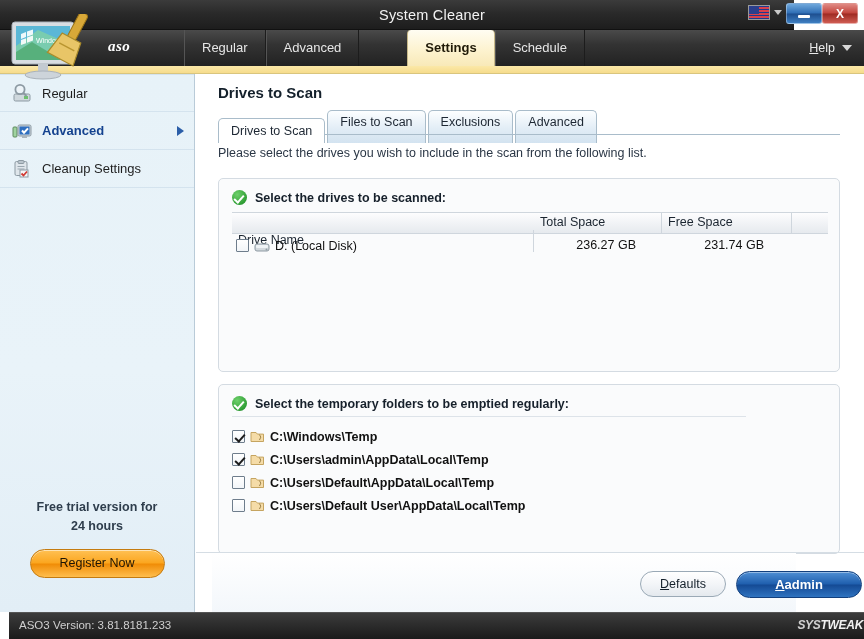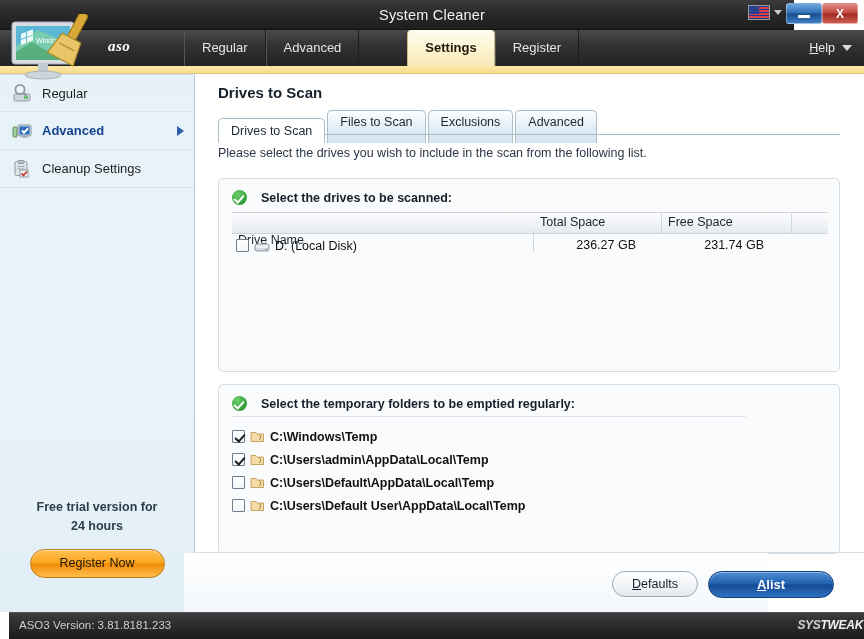--- a/index.html
+++ b/index.html
@@ -180,21 +180,21 @@
 
   .group {
     position: absolute; left: 22px; width: 622px;
     background: #fafbfc; border: 1px solid #d4dbe2; border-radius: 5px;
   }
   #group-drives { top: 104px; height: 194px; }
   #group-temp  { top: 310px; height: 170px; }
 
   .group-head {
     position: absolute; left: 13px; top: 11px;
-    display: flex; align-items: center; gap: 14px;
+    display: flex; align-items: center; gap: 8px;
   }
   .green-check {
     width: 15px; height: 15px; border-radius: 50%;
     background: radial-gradient(circle at 35% 30%, #6ed06b 0%, #2f9e35 70%, #1f7a28 100%);
     position: relative; flex: 0 0 15px;
   }
   .green-check:after {
     content: ""; position: absolute; left: 4px; top: 3px;
     width: 4px; height: 8px; border: solid #fff;
     border-width: 0 2px 2px 0; transform: rotate(42deg);
@@ -248,21 +248,21 @@
   .folder-ico {
     width: 15px; height: 13px; flex: 0 0 15px; position: relative;
   }
 
   
   .btn-sep {
     position: absolute; left: 196px; top: 552px; width: 668px; height: 1px;
     background: #d5dde4;
   }
   .bottom-bar {
-    position: absolute; left: 184px; top: 553px; width: 584px; height: 59px;
+    position: absolute; left: 212px; top: 553px; width: 584px; height: 59px;
     background: linear-gradient(180deg,#ffffff 0%, #f3f7fb 100%);
   }
   .btn-defaults {
     position: absolute; left: 428px; top: 18px; width: 86px; height: 26px;
     line-height: 24px; text-align: center; font-size: 12.5px; color: #14202b;
     border: 1px solid #9aa9b6; border-radius: 13px; cursor: pointer;
     background: linear-gradient(180deg,#ffffff 0%, #f3f5f8 50%, #e4e9ee 100%);
   }
   .btn-apply {
     position: absolute; left: 524px; top: 18px; width: 126px; height: 27px;
@@ -314,21 +314,21 @@
     <div class="win-btn win-close">X</div>
   </div>
 
   <div class="navbar"></div>
   <div class="brand-aso">aso</div>
 
   <div class="tabs">
     <div class="tab">Regular</div>
     <div class="tab">Advanced</div>
     <div class="tab active">Settings</div>
-    <div class="tab">Register</div>
+    <div class="tab">Schedule</div>
   </div>
 
   <div class="help-wrap">
     <div class="help-link"><u>H</u><span>elp</span></div>
     <div class="help-caret"></div>
   </div>
 
   <div class="gold-strip"></div>
 
   <svg class="logo" viewBox="0 0 100 72">
@@ -497,21 +497,21 @@
           </span>
           <span>C:\Users\Default User\AppData\Local\Temp</span>
         </div>
       </div>
     </div>
   </div>
 
   <div class="btn-sep"></div>
   <div class="bottom-bar">
     <div class="btn-defaults"><u>D</u><span>efaults</span></div>
-    <div class="btn-apply"><u>A</u><span>list</span></div>
+    <div class="btn-apply"><u>A</u><span>admin</span></div>
   </div>
 
   <div class="statusbar">
     <div class="status-text">ASO3 Version: 3.81.8181.233</div>
     <div class="systweak"><span class="sys">SYS</span><span>TWEAK</span></div>
   </div>
 
 </div>
 
 </body></html>

